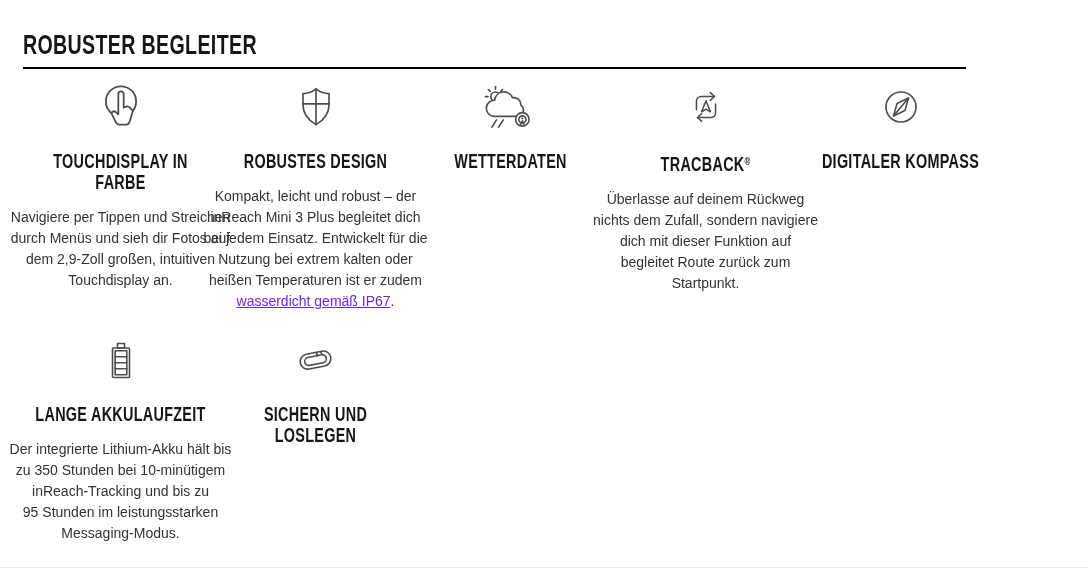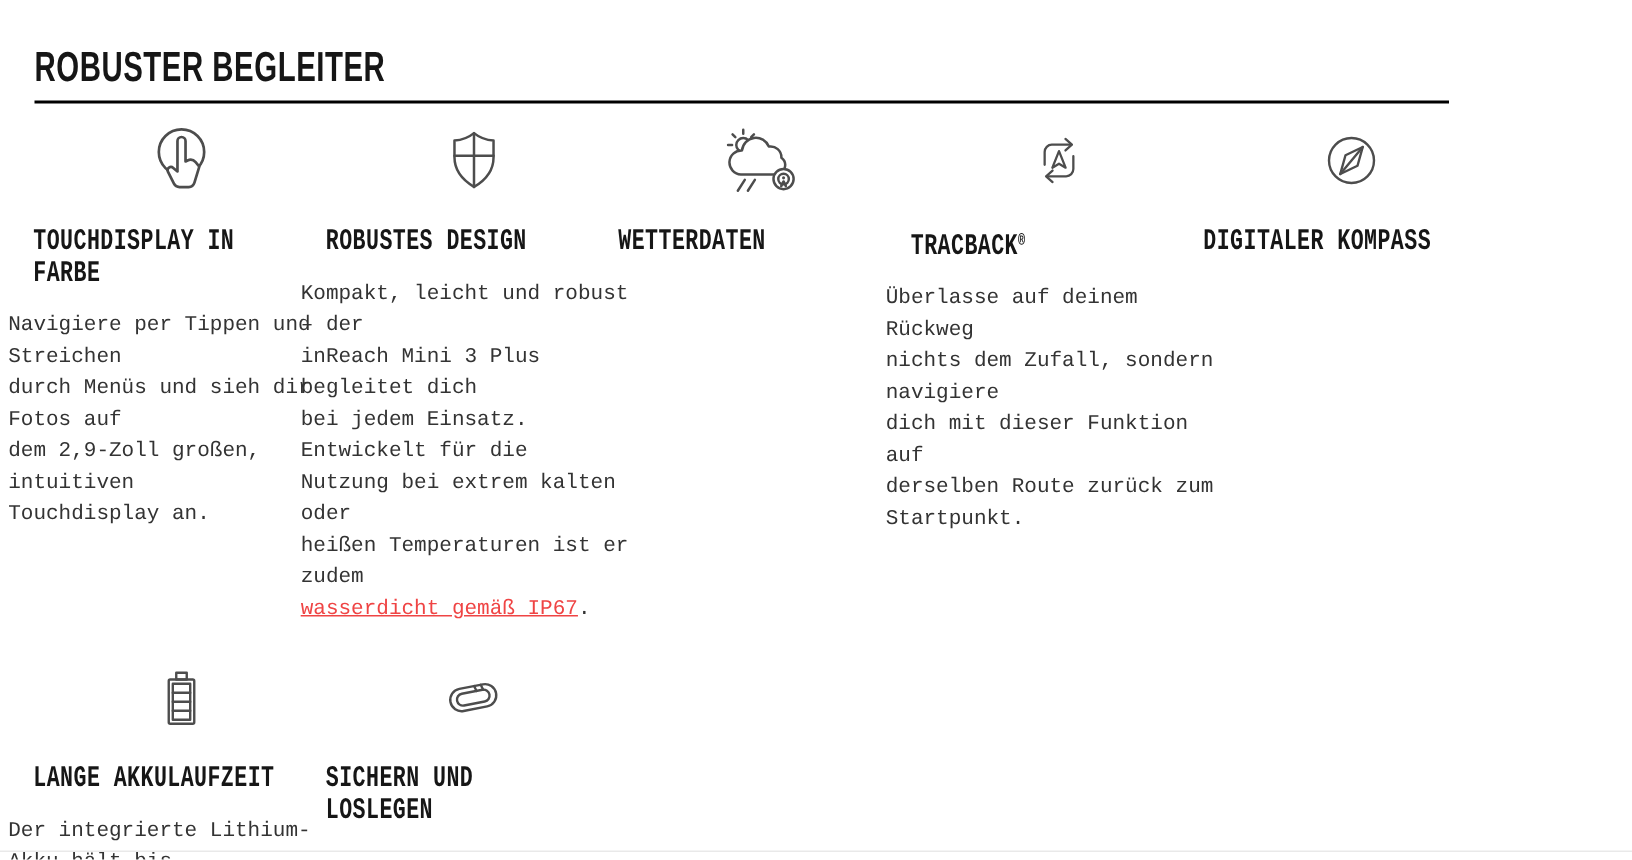--- a/index.html
+++ b/index.html
@@ -32,21 +32,21 @@
   .features-grid {
     margin-top: 10px;
     display: grid;
     grid-template-columns: repeat(5, 195px);
     row-gap: 20px;
   }
   .feature {
     display: flex;
     flex-direction: column;
     align-items: center;
-    font-family: Liberation Mono, monospace;
+    text-align: center;
   }
   .icon-box {
     height: 56px;
     display: flex;
     align-items: center;
     justify-content: center;
   }
   .feature-title {
     margin-top: 16px;
     font-size: 20px;
@@ -65,21 +65,21 @@
     margin-top: 14px;
     font-size: 14px;
     line-height: 21px;
     color: #333333;
     white-space: pre-line;
     width: 118%;
     margin-left: -9%;
     margin-right: -9%;
   }
   .feature-text a {
-    color: #ef4444;
+    color: #6d28d9;
     text-decoration: underline;
   }
   sup.reg { font-size: 11px; vertical-align: 6px; letter-spacing: 0; }
 
   .bottom-divider {
     position: absolute;
     left: 0; right: 0;
     top: 567px;
     height: 1px;
     background: #e9e9e9;
@@ -154,21 +154,21 @@
           <path class="stroke" d="M28.5 8 l4.5 4 -4.5 4"></path>
           <path class="stroke" d="M34 20 v9 a5 5 0 0 1 -5 5 H15.5"></path>
           <path class="stroke" d="M19.5 30 l-4.5 4 4.5 4"></path>
           <path class="stroke" d="M24 16.5 l4.6 11.5 -4.6 -2.8 -4.6 2.8 z"></path>
         </svg>
       </div>
       <h2 class="feature-title"><span>TRACBACK</span><sup class="reg">®</sup></h2>
       <p class="feature-text">Überlasse auf deinem Rückweg
 nichts dem Zufall, sondern navigiere
 dich mit dieser Funktion auf
-derselben Route zurück zum
+begleitet Route zurück zum
 Startpunkt.</p>
     </div>
 
     <div class="feature">
       <div class="icon-box">
         <svg width="48" height="48" viewBox="0 0 48 48">
           <circle class="stroke" cx="24" cy="24" r="15"></circle>
           <path class="stroke" d="M31.5 15 L20 20.5 L16.5 33 L28 27.5 Z"></path>
           <path class="stroke" d="M31.5 15 L16.5 33"></path>
         </svg>

